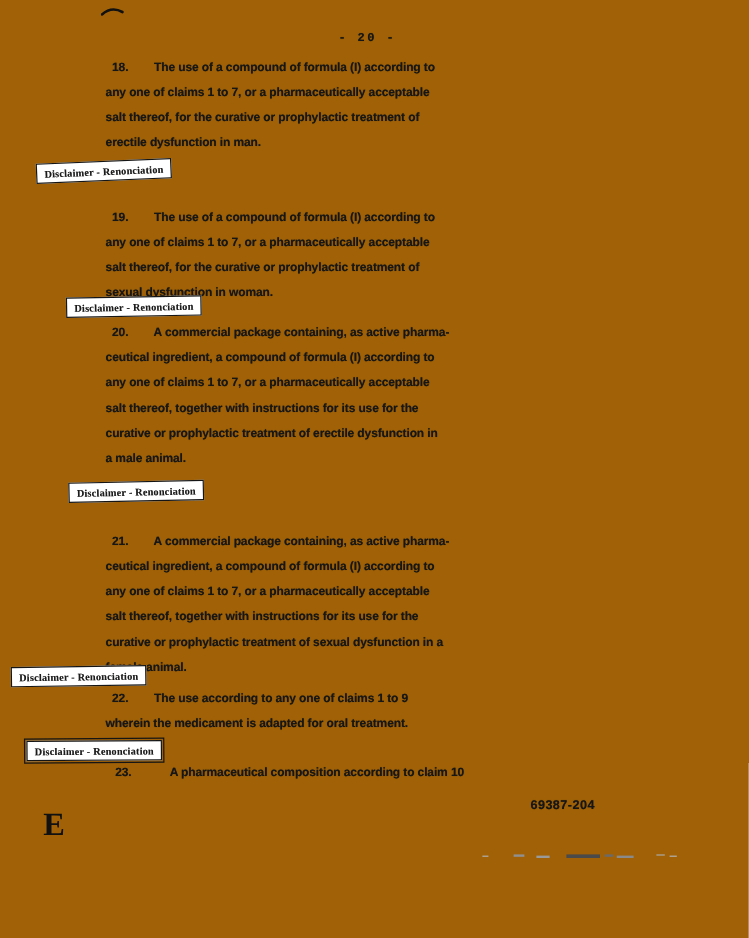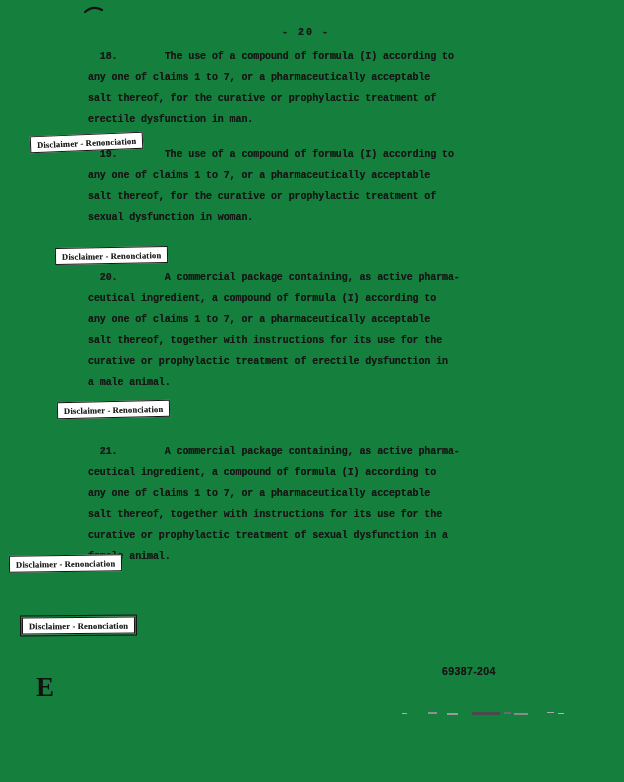--- a/index.html
+++ b/index.html
@@ -5,30 +5,30 @@
   html, body {
     margin: 0;
     padding: 0;
     background: #e8e8e8;
     font-family: "Liberation Sans", sans-serif;
   }
   .page {
     position: relative;
     width: 624px;
     height: 782px;
-    background: #15803d;
+    background: #a16207;
     overflow: hidden;
     color: #1a1a1a;
   }
   
   .claim {
     position: absolute;
     left: 88px;
     margin: 0;
-    font-family: Liberation Mono, monospace;
+    font-family: Liberation Sans, sans-serif;
     font-size: 10px;
     font-weight: 700;
     line-height: 21px;
     letter-spacing: -0.1px;
     color: #161616;
     white-space: pre;
     text-shadow: 0 0 0.6px rgba(20,20,20,0.65);
   }
   .pagenum {
     position: absolute;
@@ -113,21 +113,21 @@
 
   <div class="pagenum">- 20 -</div>
 
   <pre class="claim" style="top:46px">  18.        The use of a compound of formula (I) according to
 any one of claims 1 to 7, or a pharmaceutically acceptable
 salt thereof, for the curative or prophylactic treatment of
 erectile dysfunction in man.</pre>
 
   <div class="stamp s1">Disclaimer - Renonciation</div>
 
-  <pre class="claim" style="top:144px">  19.        The use of a compound of formula (I) according to
+  <pre class="claim" style="top:171px">  19.        The use of a compound of formula (I) according to
 any one of claims 1 to 7, or a pharmaceutically acceptable
 salt thereof, for the curative or prophylactic treatment of
 sexual dysfunction in woman.</pre>
 
   <div class="stamp s2">Disclaimer - Renonciation</div>
 
   <pre class="claim" style="top:267px">  20.        A commercial package containing, as active pharma-
 ceutical ingredient, a compound of formula (I) according to
 any one of claims 1 to 7, or a pharmaceutically acceptable
 salt thereof, together with instructions for its use for the
@@ -138,23 +138,26 @@
 
   <pre class="claim" style="top:441px">  21.        A commercial package containing, as active pharma-
 ceutical ingredient, a compound of formula (I) according to
 any one of claims 1 to 7, or a pharmaceutically acceptable
 salt thereof, together with instructions for its use for the
 curative or prophylactic treatment of sexual dysfunction in a
 female animal.</pre>
 
   <div class="stamp s4">Disclaimer - Renonciation</div>
 
+  <pre class="claim" style="top:572px">  22.        The use according to any one of claims 1 to 9
+wherein the medicament is adapted for oral treatment.</pre>
 
   <div class="stamp s5 double">Disclaimer - Renonciation</div>
 
+  <pre class="claim" style="top:634px">   23.            A pharmaceutical composition according to claim 10</pre>
 
   <div class="docket">69387-204</div>
 
   <div class="marginal-letter">E</div>
 
   <div>
     <div class="noise n1"></div>
     <div class="noise n2"></div>
     <div class="noise n3"></div>
     <div class="noise n4"></div>

